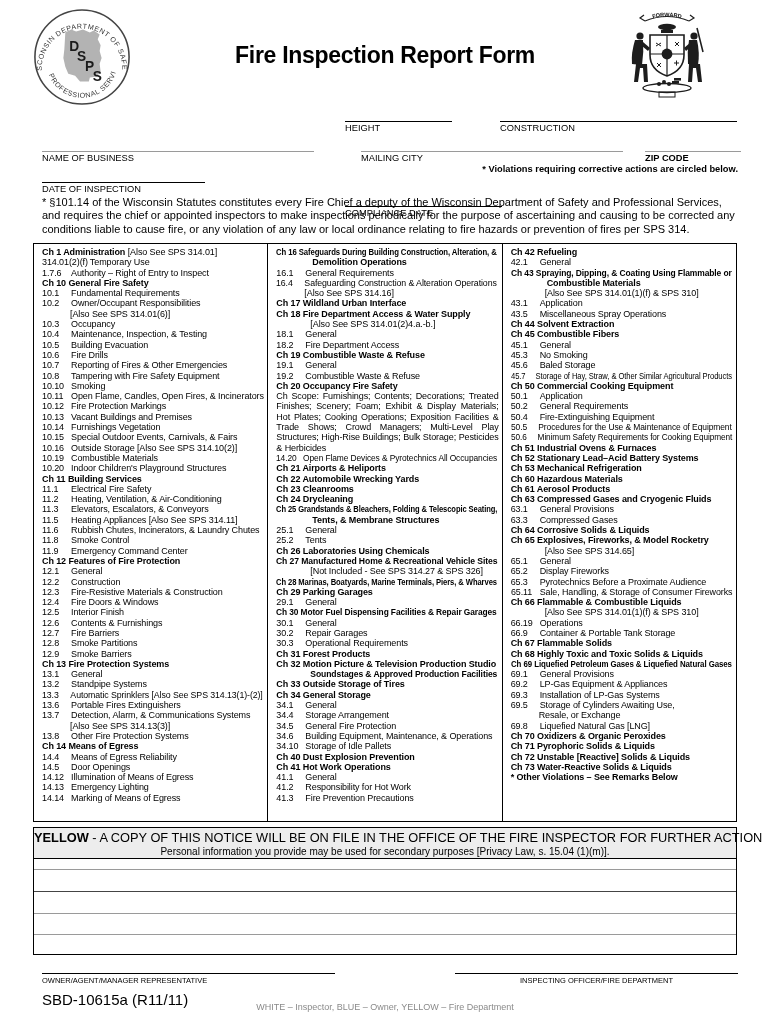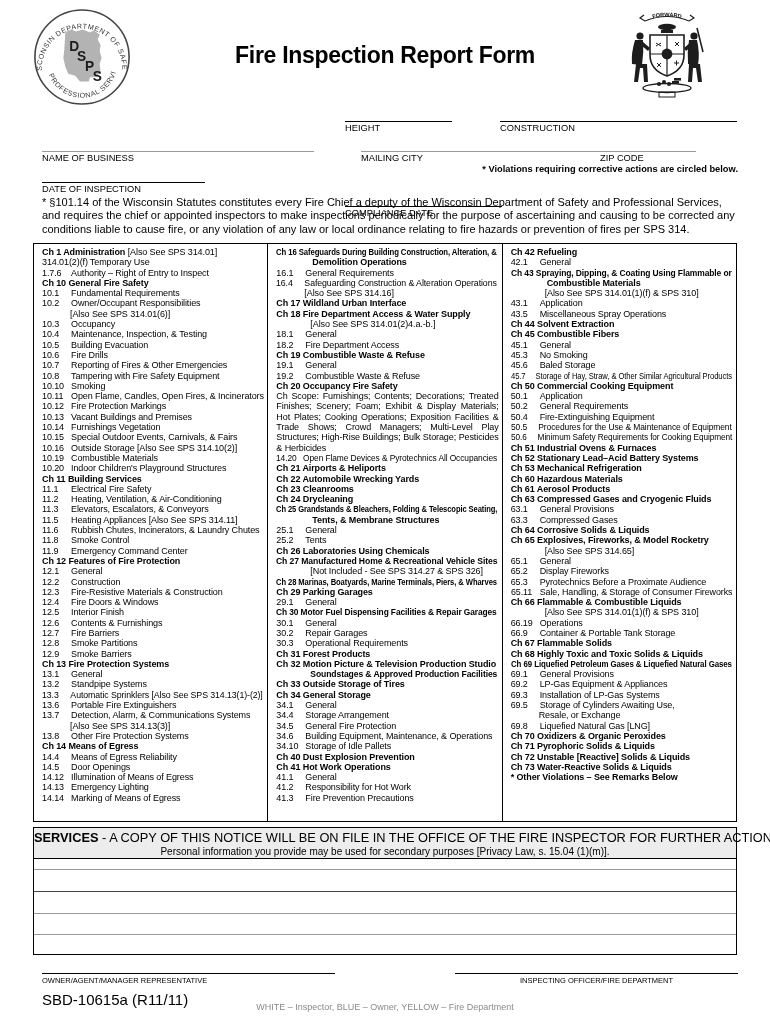--- a/index.html
+++ b/index.html
@@ -133,21 +133,21 @@
   </div>
 
   <div class="field" style="left:42px;top:151px;width:272px;">
     <div class="rule gray"></div>
     <div class="flabel">NAME OF BUSINESS</div>
   </div>
   <div class="field" style="left:345px;top:151px;width:262px;padding-left:16px;">
     <div class="rule gray"></div>
     <div class="flabel">MAILING CITY</div>
   </div>
-  <div class="field" style="left:600px;top:151px;width:96px;">
+  <div class="field" style="left:645px;top:151px;width:96px;font-weight:bold;">
     <div class="rule gray"></div>
     <div class="flabel">ZIP CODE</div>
   </div>
 
   <div id="violations-note">* Violations requiring corrective actions are circled below.</div>
 
   <div class="field" style="left:42px;top:182px;width:163px;">
     <div class="rule"></div>
     <div class="flabel">DATE OF INSPECTION</div>
   </div>
@@ -313,21 +313,21 @@
         <div class="ln item">
           <span class="num">13.2</span>
           <span class="txt">Standpipe Systems</span>
         </div>
         <div class="ln item" style="transform: scaleX(0.977876); transform-origin: left top;">
           <span class="num">13.3</span>
           <span class="txt">Automatic Sprinklers [Also See SPS 314.13(1)-(2)]</span>
         </div>
         <div class="ln item">
           <span class="num">13.6</span>
-          <span class="txt">Portable Fire Extinguishers</span>
+          <span class="txt">Portable Fires Extinguishers</span>
         </div>
         <div class="ln item">
           <span class="num">13.7</span>
           <span class="txt">Detection, Alarm, &amp; Communications Systems</span>
         </div>
         <div class="ln note2">[Also See SPS 314.13(3)]</div>
         <div class="ln item">
           <span class="num">13.8</span>
           <span class="txt">Other Fire Protection Systems</span>
         </div>
@@ -594,21 +594,21 @@
         <div class="ln ch"><span>Ch 71 Pyrophoric Solids &amp; Liquids</span></div>
         <div class="ln ch"><span>Ch 72 Unstable [Reactive] Solids &amp; Liquids</span></div>
         <div class="ln ch"><span>Ch 73 Water-Reactive Solids &amp; Liquids</span></div>
         <div class="ln ch"><span>* Other Violations – See Remarks Below</span></div>
       </div>
   </div>
 
   <div id="remarks">
     <div id="remarks-head">
       <div id="remarks-line1">
-        <span class="rlabel">SERVICES</span><span> - A COPY OF THIS NOTICE WILL BE ON FILE IN THE OFFICE OF THE FIRE INSPECTOR FOR FURTHER ACTION</span>
+        <span class="rlabel">YELLOW</span><span> - A COPY OF THIS NOTICE WILL BE ON FILE IN THE OFFICE OF THE FIRE INSPECTOR FOR FURTHER ACTION</span>
       </div>
       <div id="remarks-line2">Personal information you provide may be used for secondary purposes [Privacy Law, s. 15.04 (1)(m)].</div>
     </div>
     <div style="position:relative;height:94px;">
       <div class="wline" style="top:10px;border-top:1px solid #9a9a9a;"></div>
       <div class="wline" style="top:32px;border-top:1px solid #444;"></div>
       <div class="wline" style="top:54px;border-top:1px solid #9a9a9a;"></div>
       <div class="wline" style="top:75px;border-top:1px solid #9a9a9a;"></div>
     </div>
   </div>

